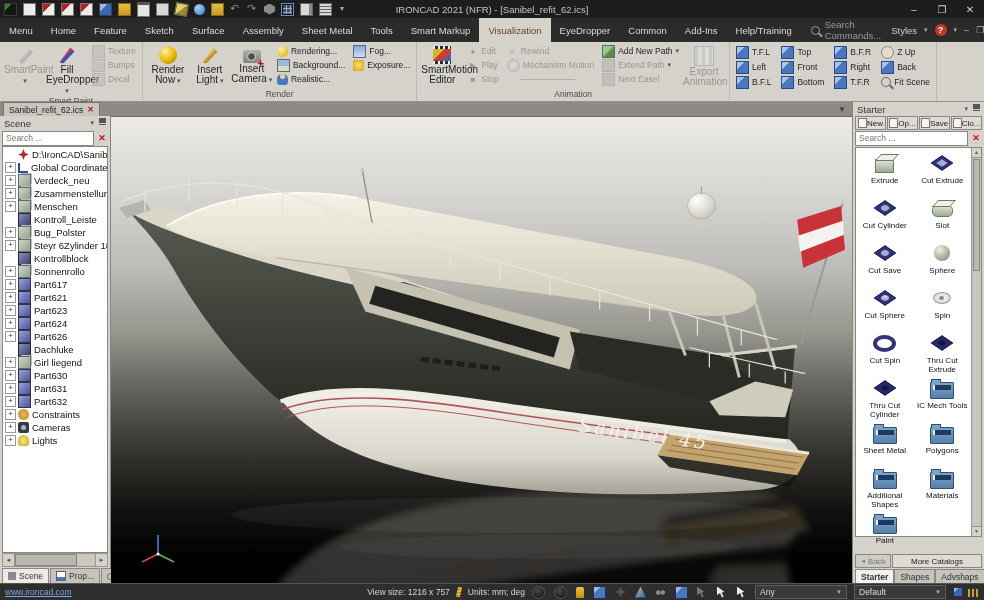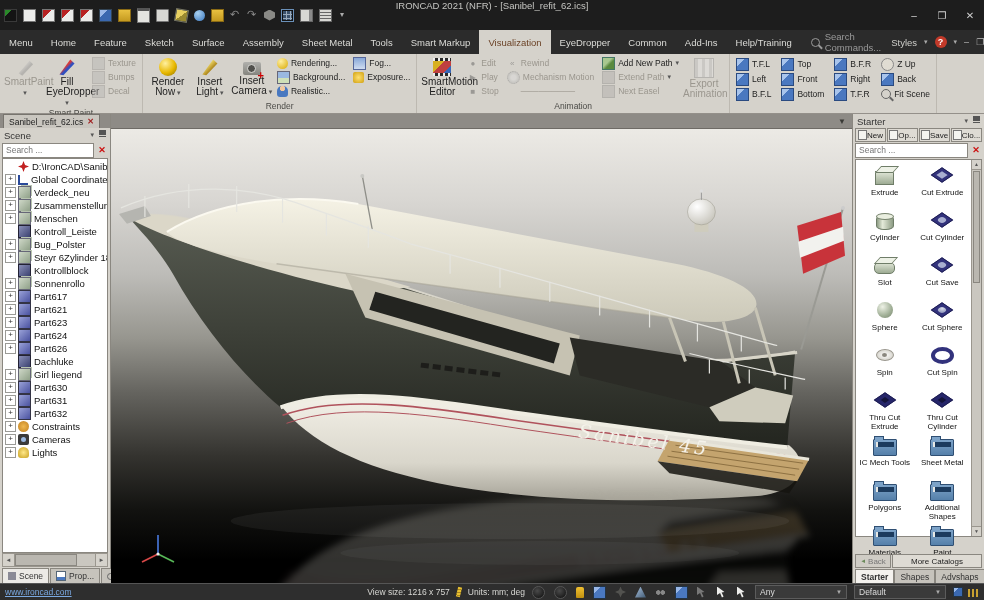--- a/index.html
+++ b/index.html
@@ -1,20 +1,20 @@
 <!DOCTYPE html>
 <html><head>
 <meta charset="utf-8">
 <style>
   html,body{margin:0;padding:0;background:#000;}
   body{width:984px;height:600px;overflow:hidden;font-family:"Liberation Sans",sans-serif;-webkit-font-smoothing:none;}
   .app{position:relative;width:984px;height:600px;background:#d5d2cb;display:flex;flex-direction:column;}
 
   
-  .titlebar{height:30px;background:#1d1d1d;display:flex;position:relative;flex:none;}
+  .titlebar{height:18px;background:#1d1d1d;display:flex;align-items:center;position:relative;flex:none;}
   .qa-row{display:flex;align-items:center;gap:6px;padding-left:4px;}
   .qa{width:11px;height:11px;display:inline-block;position:relative;flex:none;}
   .qa.app-logo{background:linear-gradient(135deg,#2a8a2a 0 30%,#141414 30%);border:1px solid #3a3a3a;}
   .qa.new-scene{background:#ececea;border:1px solid #777;}
   .qa.open-scene,.qa.open-drawing,.qa.open-assembly{background:linear-gradient(135deg,#b82222 0 38%,#ececea 38%);border:1px solid #777;}
   .qa.insert-part{background:linear-gradient(135deg,#9ab8e8 0 35%,#3a68b0 35%);border:1px solid #345;}
   .qa.open-folder,.qa.catalog-folder{background:linear-gradient(#e8c040,#c49a20);border:1px solid #8a6a14;}
   .qa.save{background:#e4e4e0;border:1px solid #777;border-top:3px solid #555;}
   .qa.pin{background:#d8d8d4;border:1px solid #777;border-radius:1px;}
   .qa.spray-paint{background:linear-gradient(135deg,#e8d060 0 50%,#9a8a30 50%);border:1px solid #776;transform:rotate(10deg);}
@@ -838,26 +838,20 @@
               <span class="cat-lbl">Extrude</span>
             </div>
 
             <div class="cat-item">
               <span class="cat-ic">
                 <span class="shp diam"></span>
               </span>
               <span class="cat-lbl">Cut Extrude</span>
             </div>
 
-            <div class="cat-item">
-              <span class="cat-ic">
-                <span class="shp cyl"></span>
-              </span>
-              <span class="cat-lbl">Cylinder</span>
-            </div>
 
             <div class="cat-item">
               <span class="cat-ic">
                 <span class="shp diam cutcyl"></span>
               </span>
               <span class="cat-lbl">Cut Cylinder</span>
             </div>
 
             <div class="cat-item">
               <span class="cat-ic">

